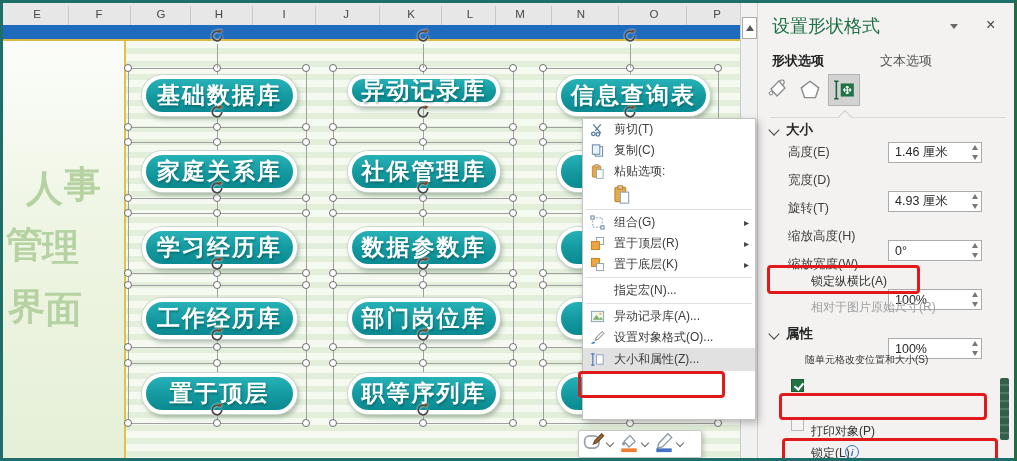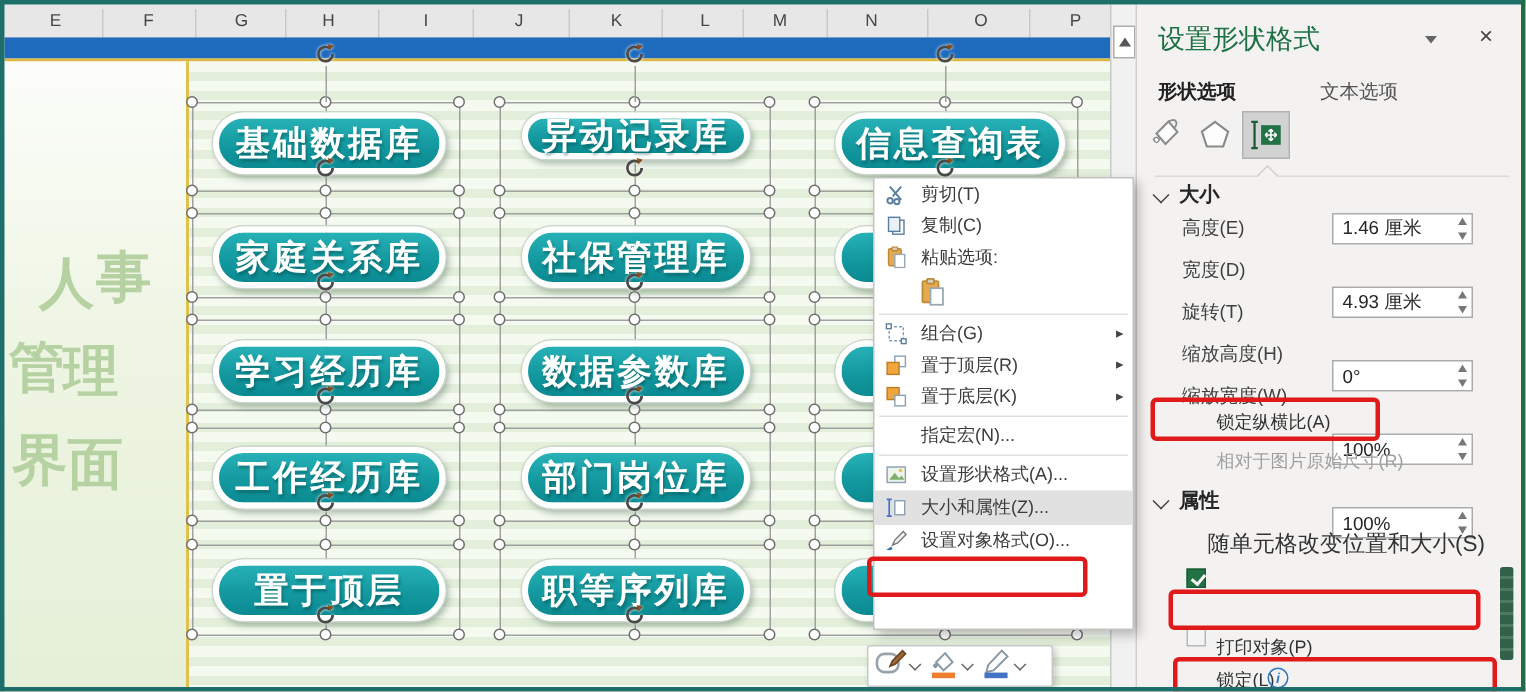--- a/index.html
+++ b/index.html
@@ -77,21 +77,21 @@
   .spin{position:absolute;right:3px;top:2px;bottom:2px;display:flex;flex-direction:column;justify-content:space-between;}
   .tri-u{width:0;height:0;border-left:3.5px solid transparent;border-right:3.5px solid transparent;border-bottom:5px solid #777;}
   .tri-d{width:0;height:0;border-left:3.5px solid transparent;border-right:3.5px solid transparent;border-top:5px solid #777;}
   .cbox{width:13px;height:13px;background:#217346;border:1px solid #1a5c38;position:relative;box-sizing:border-box;}
   .cbox::after{content:"";position:absolute;left:3.5px;top:0.5px;width:4px;height:7px;
                border:solid #fff;border-width:0 2px 2px 0;transform:rotate(40deg);}
   .cbox.dis{background:#f4f4f4;border:1px solid #b8b8b8;}
   .cbox.dis::after{display:none;}
   .clabel{font-size:12px;color:#333;white-space:nowrap;}
   .clabel.dis{color:#a0a0a0;}
-  .rlabel{font-size:15px;color:#333;white-space:nowrap;}
+  .rlabel{font-size:10px;color:#333;white-space:nowrap;}
   .info-i{width:14px;height:14px;border:1.5px solid #2e77c5;border-radius:50%;color:#2e77c5;
           font-size:9.5px;font-style:italic;font-weight:700;display:flex;align-items:center;justify-content:center;box-sizing:border-box;}
   .caret-dn{width:0;height:0;border-left:4.5px solid transparent;border-right:4.5px solid transparent;border-top:5.5px solid #666;}
   .close-x{font-size:16px;color:#444;line-height:1;}
 
   
   .redbox{border:3px solid #e01a1a;border-radius:4px;box-sizing:border-box;z-index:60;}
 
   
   .bord{background:#1e6e6a;z-index:70;}
@@ -540,39 +540,39 @@
       </div>
     <div class="msep"></div>
     <div class="mi">
         <span class="mic">
           <svg width="15" height="15" viewBox="0 0 16 16">
             <rect x="1.5" y="2.5" width="13" height="11" fill="#eef4ea" stroke="#8aa0b5"></rect>
             <path d="M3 11.5 L7 6.5 L10 10.5 L11.8 8.5 L13.8 11.5 Z" fill="#7fae6b"></path>
             <circle cx="11" cy="5" r="1.3" fill="#e8c84a"></circle>
           </svg>
         </span>
-        <span class="mlab">设置形状格式(A)...</span>
+        <span class="mlab">异动记录库(A)...</span>
+      </div>
+    <div class="mi">
+        <span class="mic">
+          <svg width="15" height="15" viewBox="0 0 16 16">
+            <path d="M13 1.5 L7 7.5 l-1.7 3.7 3.7-1.6 6-6 z" fill="#f2f2f2" stroke="#777"></path>
+            <path d="M4.6 12.3 c-1.5.3-1.9 1.6-3.6 1.7 1 1 3.4 1 4.4-.3z" fill="#2e75b6"></path>
+          </svg>
+        </span>
+        <span class="mlab">设置对象格式(O)...</span>
       </div>
     <div class="mi big hl">
         <span class="mic">
           <svg width="15" height="15" viewBox="0 0 16 16">
             <path d="M3 2 v12 M1.2 2 h3.6 M1.2 14 h3.6" stroke="#4472c4" fill="none" stroke-width="1.2"></path>
             <rect x="7" y="3" width="7" height="10" fill="#fff" stroke="#8aa0b5"></rect>
           </svg>
         </span>
         <span class="mlab">大小和属性(Z)...</span>
-      </div>
-    <div class="mi">
-        <span class="mic">
-          <svg width="15" height="15" viewBox="0 0 16 16">
-            <path d="M13 1.5 L7 7.5 l-1.7 3.7 3.7-1.6 6-6 z" fill="#f2f2f2" stroke="#777"></path>
-            <path d="M4.6 12.3 c-1.5.3-1.9 1.6-3.6 1.7 1 1 3.4 1 4.4-.3z" fill="#2e75b6"></path>
-          </svg>
-        </span>
-        <span class="mlab">设置对象格式(O)...</span>
       </div>
   </div>
 
   <div class="abs mtb">
     <span class="tbi">
         <span><svg width="22" height="22" viewBox="0 0 20 20">
             <rect x="1.5" y="4.5" width="13" height="11" rx="4.5" fill="#fff" stroke="#98a3ab" stroke-width="1.6"></rect>
             <path d="M17 2.5 l-6.2 6.2 -1.4 3.2 3.2-1.3 6.2-6.2 z" fill="#9a6a38" stroke="#6b4320"></path>
           </svg></span>
         <span class="chev"></span>

